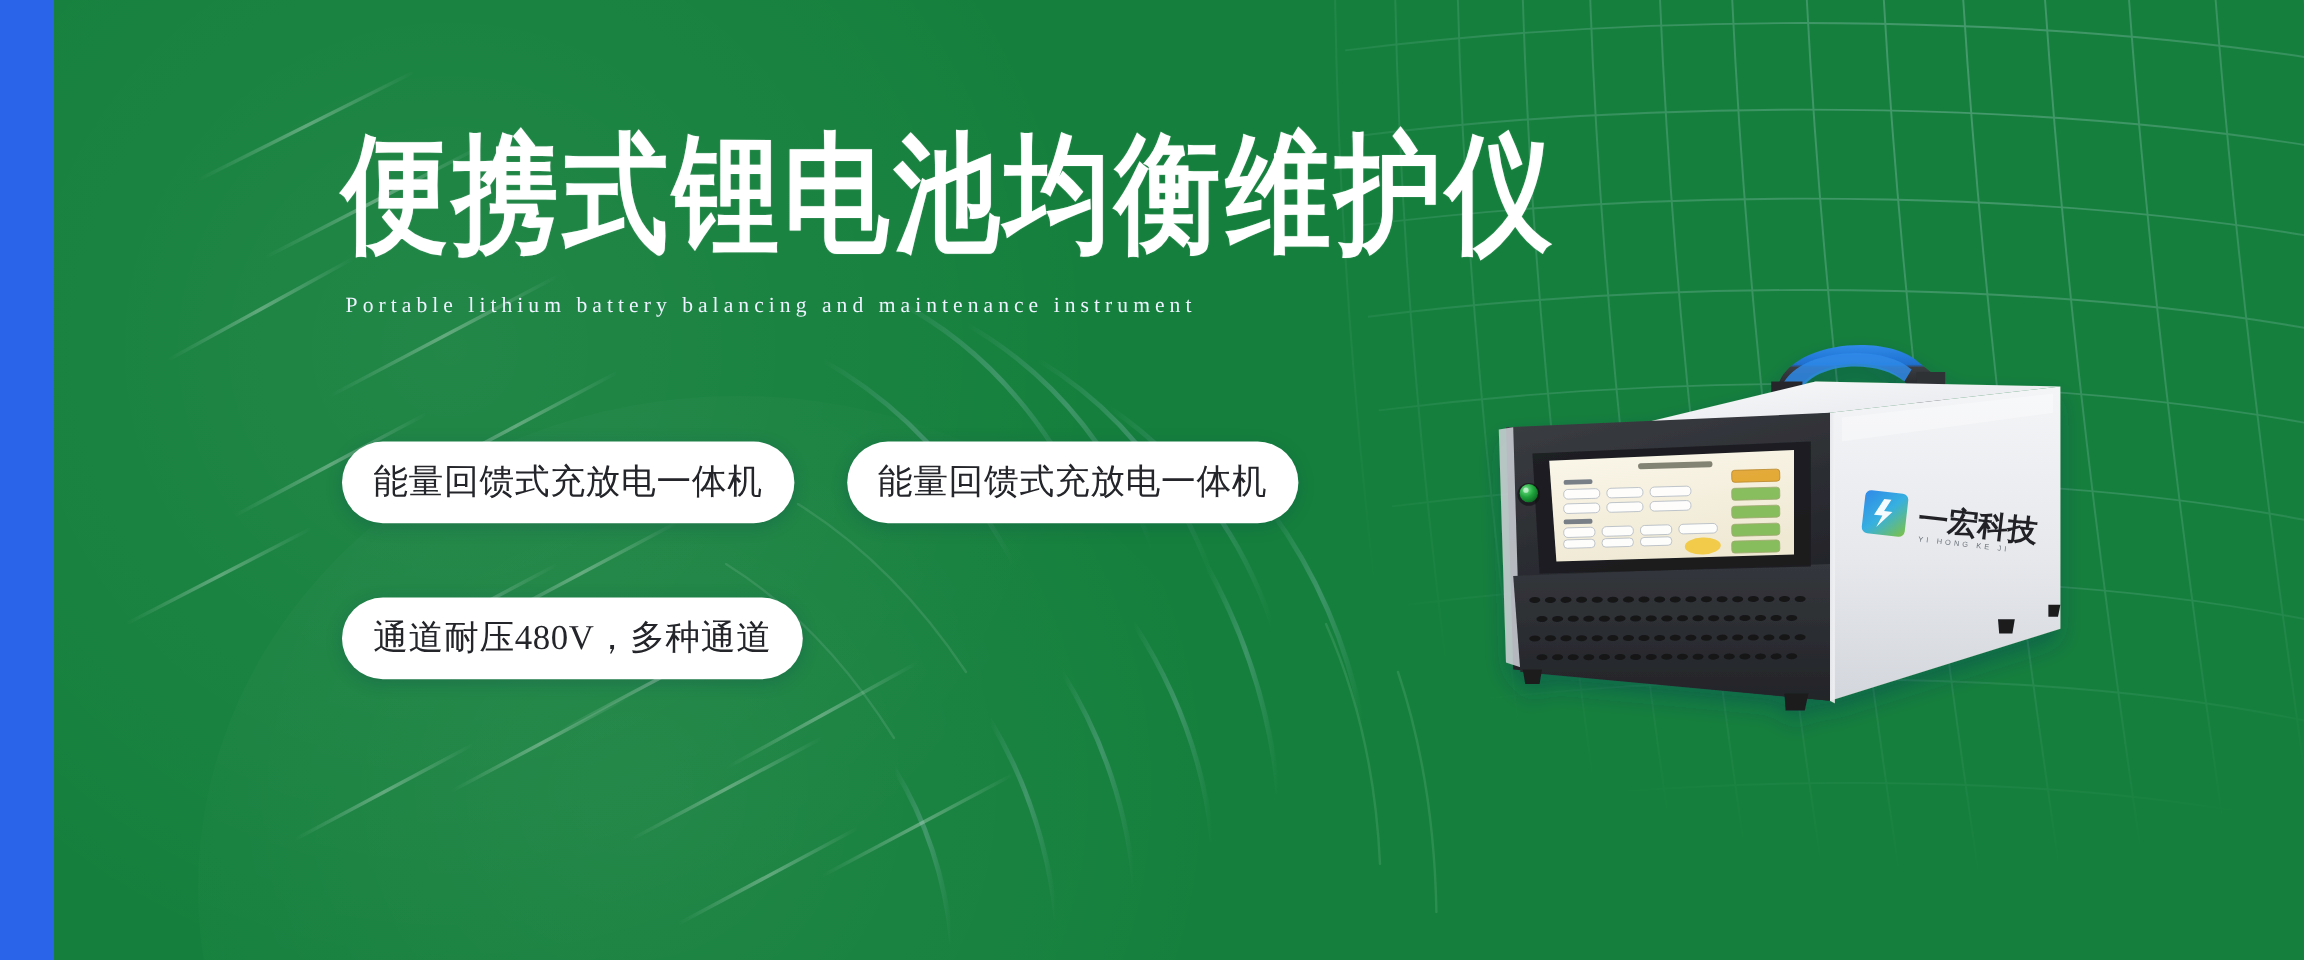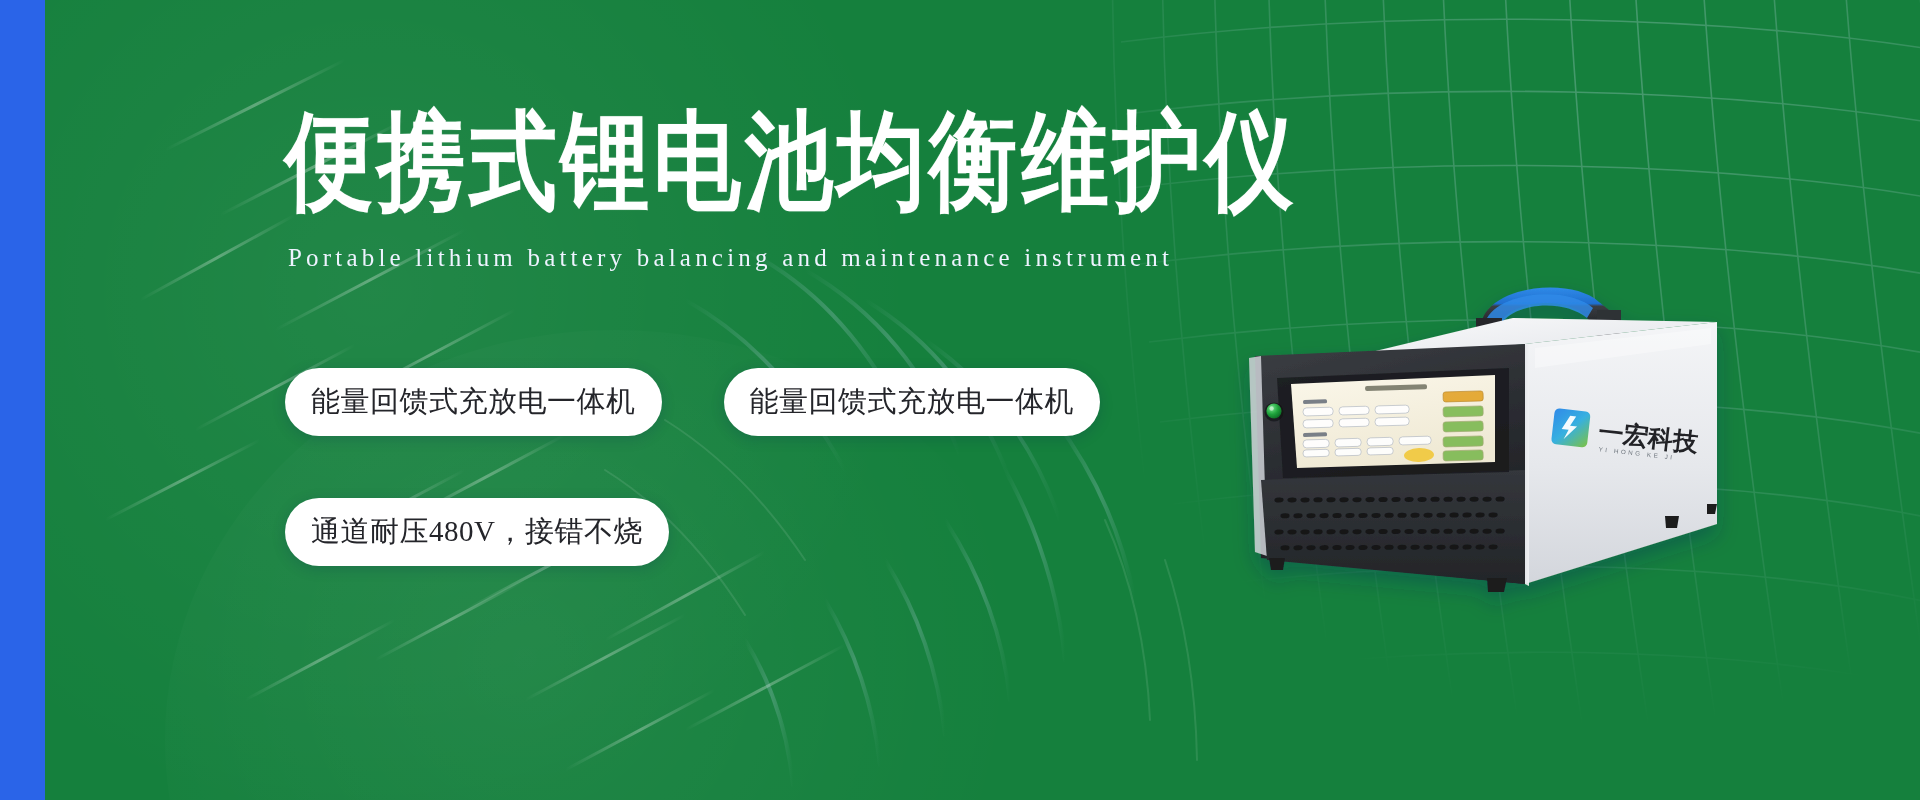--- a/index.html
+++ b/index.html
@@ -69,33 +69,33 @@
     transform:scaleY(1.22);
     transform-origin:left top;
     font-family:"DejaVu Sans", "Liberation Sans", sans-serif;
     text-shadow:0 0 1px rgba(255,255,255,.4);
   }
 
   .subtitle {
     position:absolute;
     left:243px; top:244px;
     color:#eef3ff;
-    font-size:25px;
+    font-size:18px;
     letter-spacing:4.2px;
     white-space:nowrap;
     font-family:"Liberation Serif", serif;
   }
 
   
   .pills {
     position:absolute;
     left:240px; top:368px;
     width:920px;
   }
-  .pill-row { display:flex; gap:62px; }
+  .pill-row { display:flex; gap:44px; }
   .pill-row + .pill-row { margin-top:62px; }
 
   .pill {
     display:flex;
     align-items:center;
     justify-content:center;
     height:68px;
     padding:0 26px;
     background:#ffffff;
     border-radius:999px;
@@ -231,21 +231,21 @@
     <h1 class="title">便携式锂电池均衡维护仪</h1>
 
     <p class="subtitle">Portable lithium battery balancing and maintenance instrument</p>
 
     <div class="pills">
       <div class="pill-row">
         <div class="pill">能量回馈式充放电一体机</div>
         <div class="pill">能量回馈式充放电一体机</div>
       </div>
       <div class="pill-row">
-        <div class="pill">通道耐压480V，接错不烧</div>
+        <div class="pill">通道耐压480V，多种通道</div>
       </div>
     </div>
   </div>
 
   <div class="device">
     <svg viewBox="0 0 560 390" aria-hidden="true">
       <defs>
         <linearGradient id="sideG" x1="0" y1="0" x2="0" y2="1">
           <stop offset="0%" stop-color="#f4f5f7"></stop>
           <stop offset="55%" stop-color="#e6e8ec"></stop>

